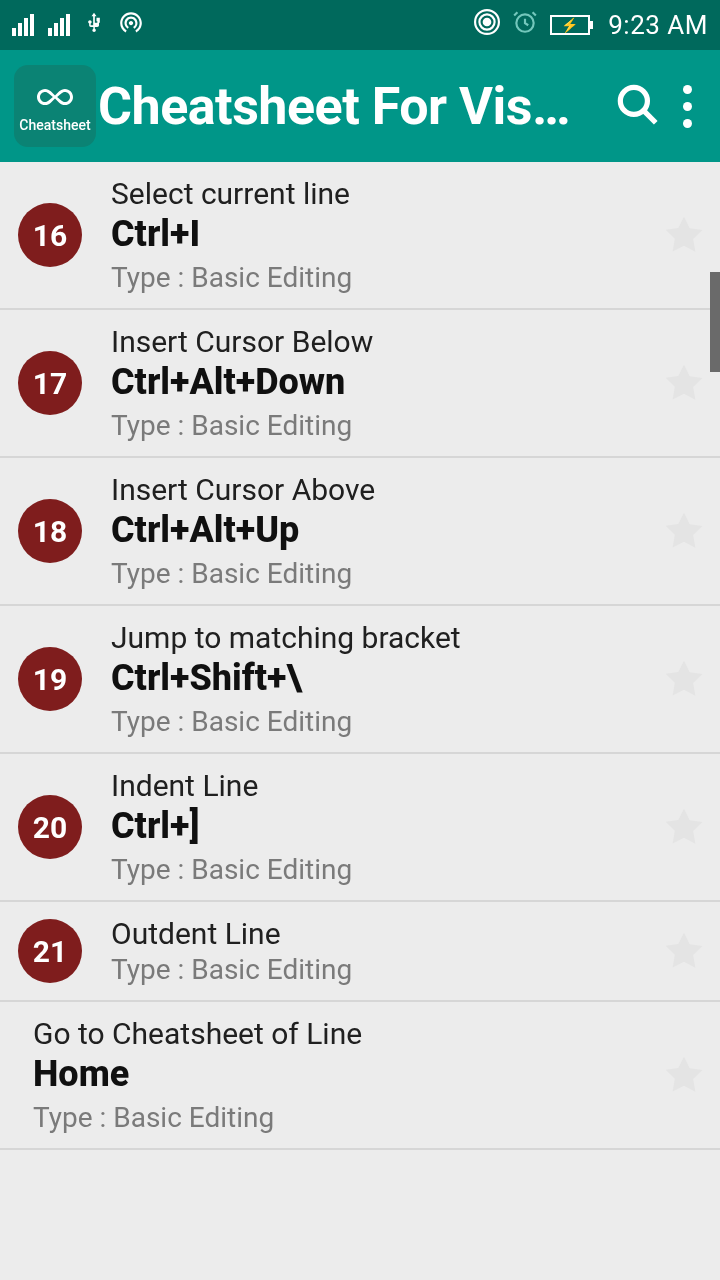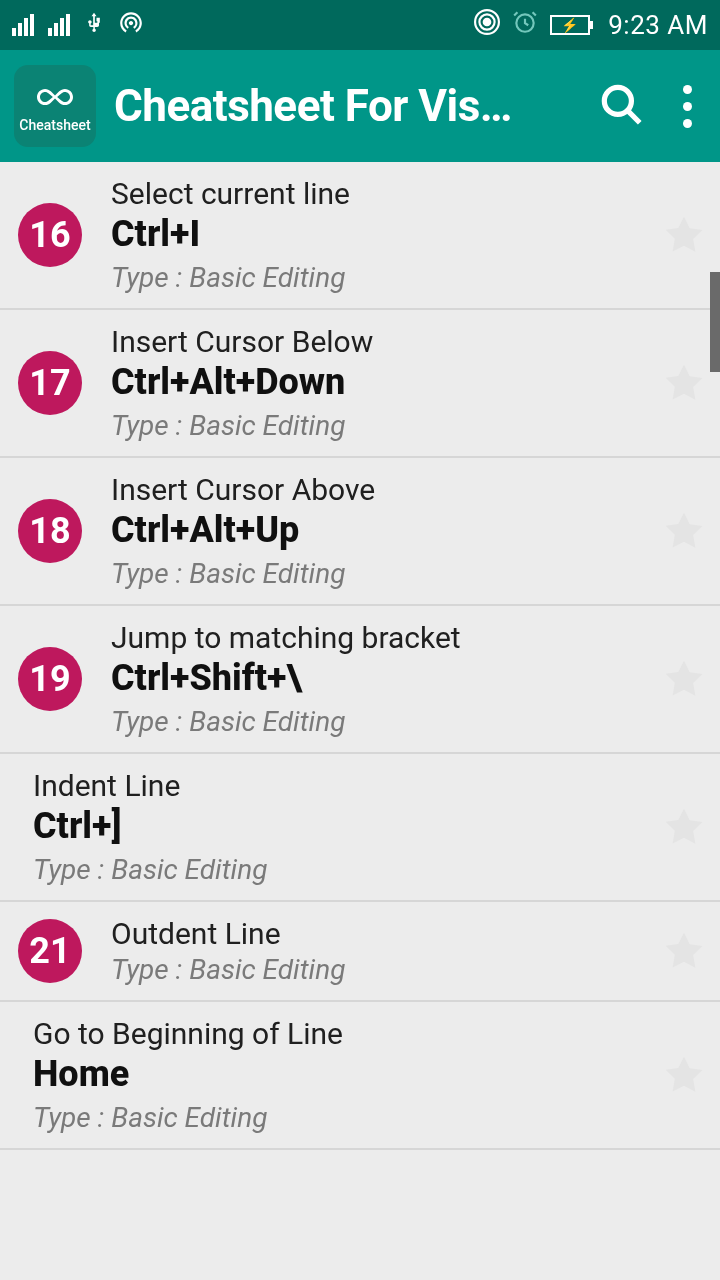--- a/index.html
+++ b/index.html
@@ -15,37 +15,37 @@
   }
   .status-left { display: flex; align-items: center; gap: 14px; }
   .status-right { margin-left: auto; display: flex; align-items: center; gap: 12px; }
   .status-time { font-weight: 400; letter-spacing: 0.5px; margin-left: 6px; }
   .appbar {
     height: 112px;
     background: #009688;
     display: flex;
     align-items: center;
     padding: 0 20px 0 14px;
-    gap: 18px;
+    gap: 2px;
   }
   .app-icon {
     width: 82px; height: 82px;
     background: #0b8374;
     border-radius: 14px;
     display: flex;
     flex-direction: column;
     align-items: center;
     justify-content: center;
     color: #fff;
   }
   .app-icon-top { font-size: 30px; font-weight: bold; }
   .app-icon-bot { font-size: 14px; font-weight: 500; margin-top: 2px; }
   .app-title {
     color: #fff;
-    font-size: 44px;
+    font-size: 52px;
     font-weight: 700;
     flex: 1;
     white-space: nowrap;
     overflow: hidden;
     letter-spacing: -0.5px;
   }
   .appbar-action { color: #fff; padding: 10px; }
   .search-svg { width: 50px; height: 50px; }
   .menu-dots { width: 26px; display: flex; flex-direction: column; gap: 8px; align-items: center; padding: 0 10px; }
   .menu-dots span { width: 9px; height: 9px; background: #fff; border-radius: 50%; }
@@ -55,33 +55,33 @@
     align-items: center;
     padding: 14px 10px 14px 18px;
     border-bottom: 2px solid #d6d6d6;
     gap: 14px;
     background: #ececec;
     position: relative;
   }
   .badge {
     width: 64px; height: 64px;
     border-radius: 50%;
-    background: #be185d;
+    background: #7f1d1d;
     color: #fff;
     font-weight: 700;
-    font-size: 36px;
+    font-size: 30px;
     display: flex;
     align-items: center;
     justify-content: center;
     flex-shrink: 0;
   }
   .item-body { flex: 1; min-width: 0; margin-left: 15px; }
   .title-line { font-size: 30px; color: #202020; margin-bottom: 2px; }
   .shortcut-line { font-size: 36px; font-weight: 800; color: #101010; margin-bottom: 6px; }
-  .type-line { font-size: 28px; color: #7a7a7a; font-style: italic; }
+  .type-line { font-size: 28px; color: #7a7a7a; }
   .star {
     width: 44px; height: 44px;
     flex-shrink: 0;
     margin-right: 4px;
   }
   .star svg { width: 100%; height: 100%; fill: #e4e4e4; }
   .scroll-indicator {
     position: absolute;
     right: 0;
     top: 272px;
@@ -223,20 +223,21 @@
       <div class="title-line">Jump to matching bracket</div>
       <div class="shortcut-line">Ctrl+Shift+\</div>
       <div class="type-line"><span>Type : </span><span>Basic Editing</span></div>
     </div>
     <div class="star"><svg viewBox="0 0 24 24">
           <path d="M12 2l3.1 6.3 6.9 1-5 4.9 1.2 6.9L12 17.8 5.8 21l1.2-6.9-5-4.9 6.9-1z"></path>
         </svg></div>
   </div>
 
   <div class="item">
+    <div class="badge">20</div>
     <div class="item-body">
       <div class="title-line">Indent Line</div>
       <div class="shortcut-line">Ctrl+]</div>
       <div class="type-line"><span>Type : </span><span>Basic Editing</span></div>
     </div>
     <div class="star"><svg viewBox="0 0 24 24">
           <path d="M12 2l3.1 6.3 6.9 1-5 4.9 1.2 6.9L12 17.8 5.8 21l1.2-6.9-5-4.9 6.9-1z"></path>
         </svg></div>
   </div>
 
@@ -246,21 +247,21 @@
       <div class="title-line">Outdent Line</div>
       <div class="type-line"><span>Type : </span><span>Basic Editing</span></div>
     </div>
     <div class="star"><svg viewBox="0 0 24 24">
           <path d="M12 2l3.1 6.3 6.9 1-5 4.9 1.2 6.9L12 17.8 5.8 21l1.2-6.9-5-4.9 6.9-1z"></path>
         </svg></div>
   </div>
 
   <div class="item">
     <div class="item-body">
-      <div class="title-line">Go to Beginning of Line</div>
+      <div class="title-line">Go to Cheatsheet of Line</div>
       <div class="shortcut-line">Home</div>
       <div class="type-line"><span>Type : </span><span>Basic Editing</span></div>
     </div>
     <div class="star"><svg viewBox="0 0 24 24">
           <path d="M12 2l3.1 6.3 6.9 1-5 4.9 1.2 6.9L12 17.8 5.8 21l1.2-6.9-5-4.9 6.9-1z"></path>
         </svg></div>
   </div>
 
 </div>
 

